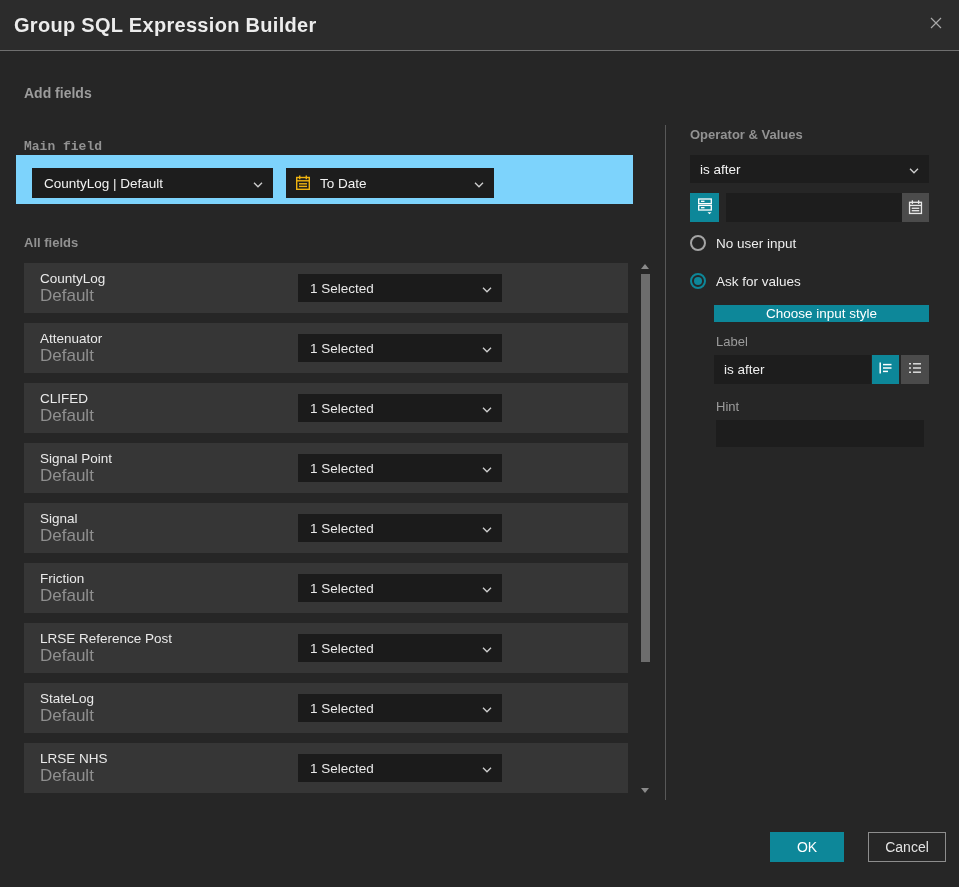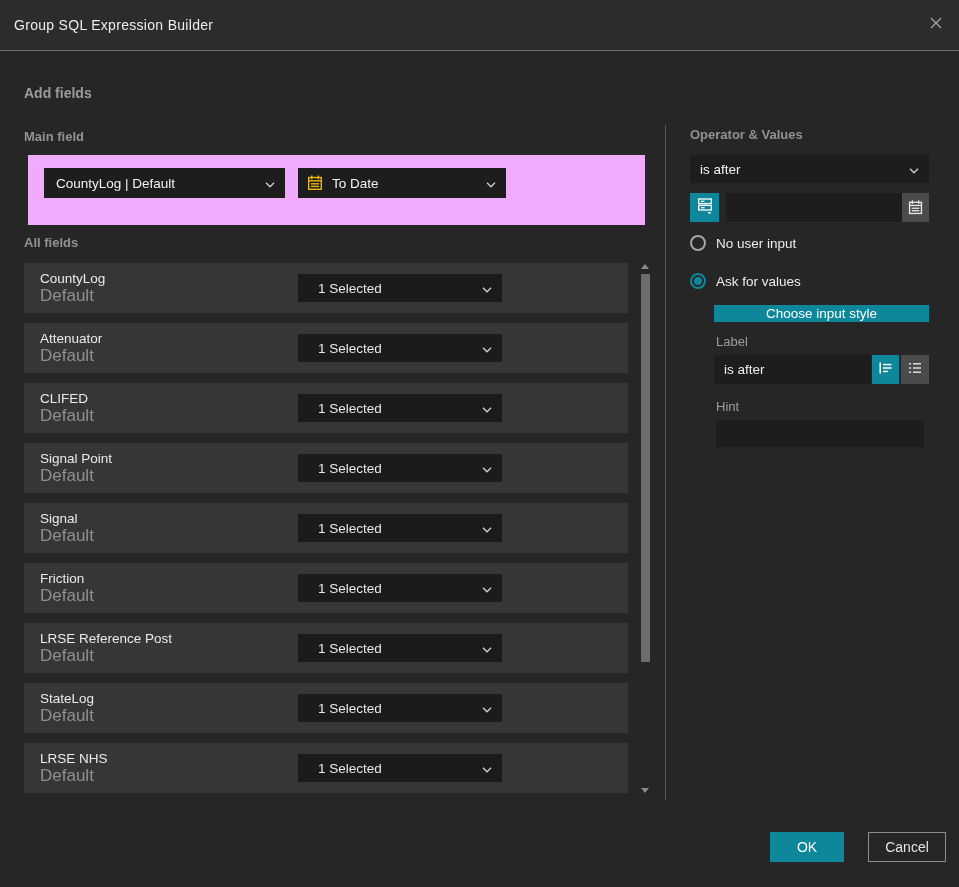--- a/index.html
+++ b/index.html
@@ -3,47 +3,47 @@
 <meta charset="utf-8">
 <style>
   html,body { margin:0; padding:0; background:#111; }
   .dialog {
     position:relative; width:959px; height:887px; overflow:hidden;
     background:#262626; font-family:"Liberation Sans", sans-serif;
     color:#e8e8e8; -webkit-font-smoothing:antialiased;
   }
   
   .titlebar { position:absolute; top:0; left:0; right:0; height:51px; background:#2c2c2c; border-bottom:1px solid #6f6f6f; box-sizing:border-box; }
-  .title { position:absolute; left:14px; top:50%; transform:translateY(-50%); font-size:14px; font-weight:400; letter-spacing:.3px; color:#ececec; }
+  .title { position:absolute; left:14px; top:50%; transform:translateY(-50%); font-size:20px; font-weight:700; letter-spacing:.3px; color:#ececec; }
   .close-btn { position:absolute; right:12px; top:50%; transform:translateY(-50%); width:22px; height:22px; display:flex; align-items:center; justify-content:center; color:#a8a8a8; cursor:pointer; }
 
   
   .h-add { position:absolute; left:24px; top:85px; font-size:14px; font-weight:700; color:#9c9c9c; }
   .h-sub { position:absolute; font-size:13px; font-weight:700; color:#929292; }
-  .h-main { left:24px; top:129px; }
+  .h-main { left:24px; top:139px;font-family:Liberation Mono, monospace; }
   .h-all  { left:24px; top:235px; }
   .h-op   { left:690px; top:127px; }
 
   
   .dd { background:#1d1d1d; display:flex; align-items:center; position:absolute; font-size:13.5px; color:#f2f2f2; cursor:pointer; box-sizing:border-box; }
   .dd .chev { margin-left:auto; margin-right:10px; flex:0 0 auto; }
 
   
-  .main-panel { position:absolute; left:28px; top:155px; width:617px; height:70px; background:#f0abfc; }
+  .main-panel { position:absolute; left:16px; top:155px; width:617px; height:49px; background:#7dd3fc; }
   .dd-field { left:16px; top:13px; width:241px; height:30px; padding-left:12px; }
   .dd-type  { left:270px; top:13px; width:208px; height:30px; padding-left:8px; gap:8px; }
   .amber { color:var(--calendar_amber); display:flex; }
   .white-ic { color:#e8e8e8; display:flex; }
 
   
   .field-list { position:absolute; left:24px; top:263px; width:604px; }
   .field-row { position:relative; height:50px; margin-bottom:10px; background:#363636; }
   .fr-name { position:absolute; left:16px; top:8px; font-size:13.5px; color:#eaeaea; }
   .fr-sub  { position:absolute; left:16px; bottom:7px; font-size:17px; color:#8f8f8f; }
-  .fr-select { position:absolute; left:274px; top:11px; width:204px; height:28px; background:#1b1b1b; display:flex; align-items:center; padding-left:20px; box-sizing:border-box; font-size:13.5px; cursor:pointer; }
+  .fr-select { position:absolute; left:274px; top:11px; width:204px; height:28px; background:#1b1b1b; display:flex; align-items:center; padding-left:12px; box-sizing:border-box; font-size:13.5px; cursor:pointer; }
   .fr-select .chev { margin-left:auto; margin-right:10px; }
 
   
   .scrollbar { position:absolute; left:637px; top:258px; width:16px; height:542px; }
   .sb-up   { position:absolute; top:6px; left:4px; width:0; height:0; border-left:4px solid transparent; border-right:4px solid transparent; border-bottom:5px solid #8a8a8a; cursor:pointer; }
   .sb-thumb{ position:absolute; left:4px; top:16px; width:9px; height:388px; background:#6d6d6d; cursor:pointer; }
   .sb-down { position:absolute; top:530px; left:4px; width:0; height:0; border-left:4px solid transparent; border-right:4px solid transparent; border-top:5px solid #8a8a8a; cursor:pointer; }
 
   
   .divider-v { position:absolute; left:665px; top:125px; width:1px; height:675px; background:#585858; }

